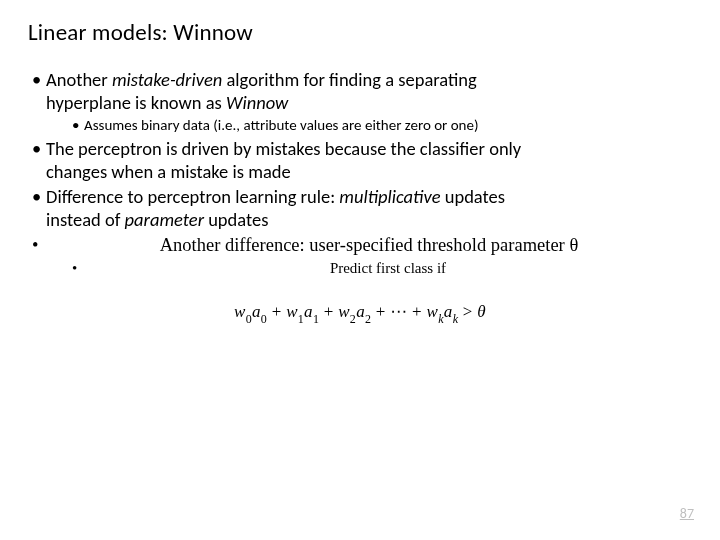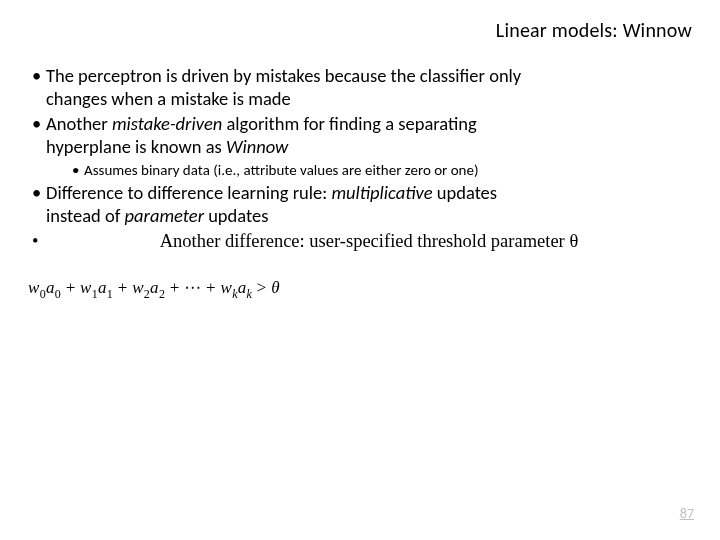--- a/index.html
+++ b/index.html
@@ -6,22 +6,22 @@
   body {
     width: 720px;
     height: 540px;
     background: #fff;
     font-family: Calibri, "Segoe UI", Arial, sans-serif;
     color: #000;
     position: relative;
     padding: 18px 28px 0 28px;
   }
   .title {
-    text-align: right;
-    font-size: 20px;
+    text-align: left;
+    font-size: 23px;
     font-weight: 400;
     margin-bottom: 22px;
     letter-spacing: 0.2px;
   }
   ul.main {
     list-style: none;
     padding-left: 4px;
   }
   ul.main > li {
     font-size: 18.5px;
@@ -55,20 +55,21 @@
     left: 0;
     top: 0;
   }
   ul.sub.sans > li {
     font-family: Calibri, "Segoe UI", Arial, sans-serif;
   }
   .i { font-style: italic; }
   .serif-li { font-family: "Times New Roman", Times, serif; font-size: 19px; text-align: center; }
   .greek { font-family: "Times New Roman", Times, serif; }
   .formula {
+    text-align: center;
     font-family: "Times New Roman", Times, serif;
     font-size: 17px;
     margin-top: 24px;
     letter-spacing: 0.3px;
   }
   .formula .sub { font-size: 12px; vertical-align: sub; position: relative; top: 1px; }
   .formula .subi { font-size: 12px; font-style: italic; vertical-align: sub; position: relative; top: 1px; }
   .fvar { font-style: italic; }
   .page-num {
     position: absolute;
@@ -80,36 +81,39 @@
     text-decoration: underline;
   }
 </style>
 </head>
 <body>
 
 <h1 class="title">Linear models: Winnow</h1>
 
 <ul class="main">
   <li>
-    <span>The perceptron is driven by mistakes because the classifier only</span><br>
-    <span>changes when a mistake is made</span>
-  </li>
-  <li>
     <span>Another </span><span class="i">mistake-driven</span><span> algorithm for finding a separating</span><br>
     <span>hyperplane is known as </span><span class="i">Winnow</span>
     <ul class="sub sans">
       <li><span>Assumes binary data (i.e., attribute values are either zero or one)</span></li>
     </ul>
   </li>
   <li>
-    <span>Difference to difference learning rule: </span><span class="i">multiplicative</span><span> updates</span><br>
+    <span>The perceptron is driven by mistakes because the classifier only</span><br>
+    <span>changes when a mistake is made</span>
+  </li>
+  <li>
+    <span>Difference to perceptron learning rule: </span><span class="i">multiplicative</span><span> updates</span><br>
     <span>instead of </span><span class="i">parameter</span><span> updates</span>
   </li>
   <li class="serif-li">
     <span>Another difference: user-specified threshold parameter </span><span class="greek">θ</span>
+    <ul class="sub">
+      <li><span>Predict first class if</span></li>
+    </ul>
   </li>
 </ul>
 
 <div class="formula">
   <span class="fvar">w</span><span class="sub">0</span><span class="fvar">a</span><span class="sub">0</span><span> + </span><span class="fvar">w</span><span class="sub">1</span><span class="fvar">a</span><span class="sub">1</span><span> + </span><span class="fvar">w</span><span class="sub">2</span><span class="fvar">a</span><span class="sub">2</span><span> + ⋯ + </span><span class="fvar">w</span><span class="subi">k</span><span class="fvar">a</span><span class="subi">k</span><span> &gt; </span><span class="fvar">θ</span>
 </div>
 
 <div class="page-num">87</div>
 
 </body></html>

